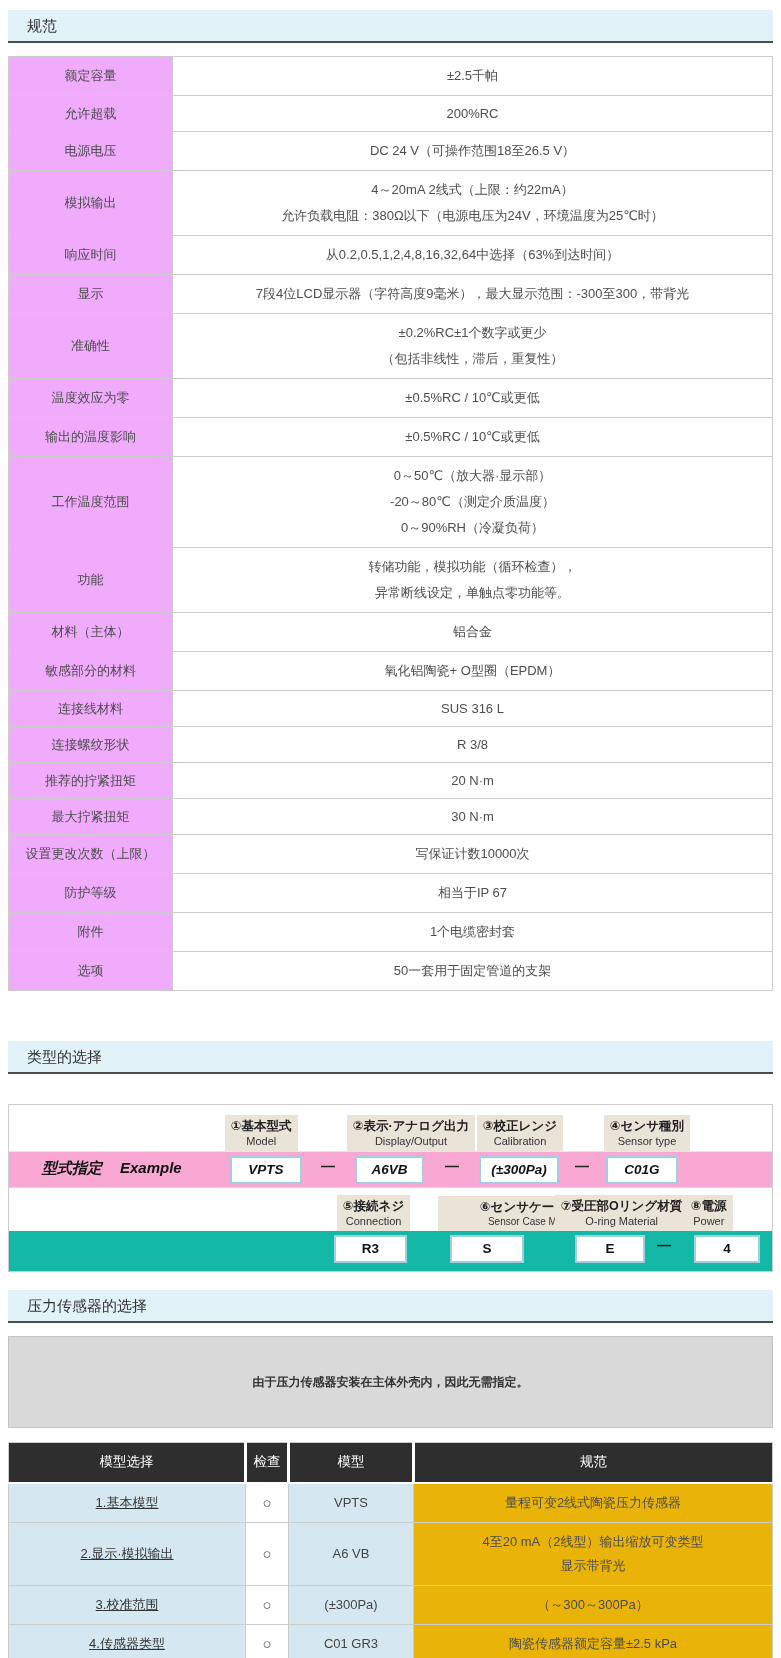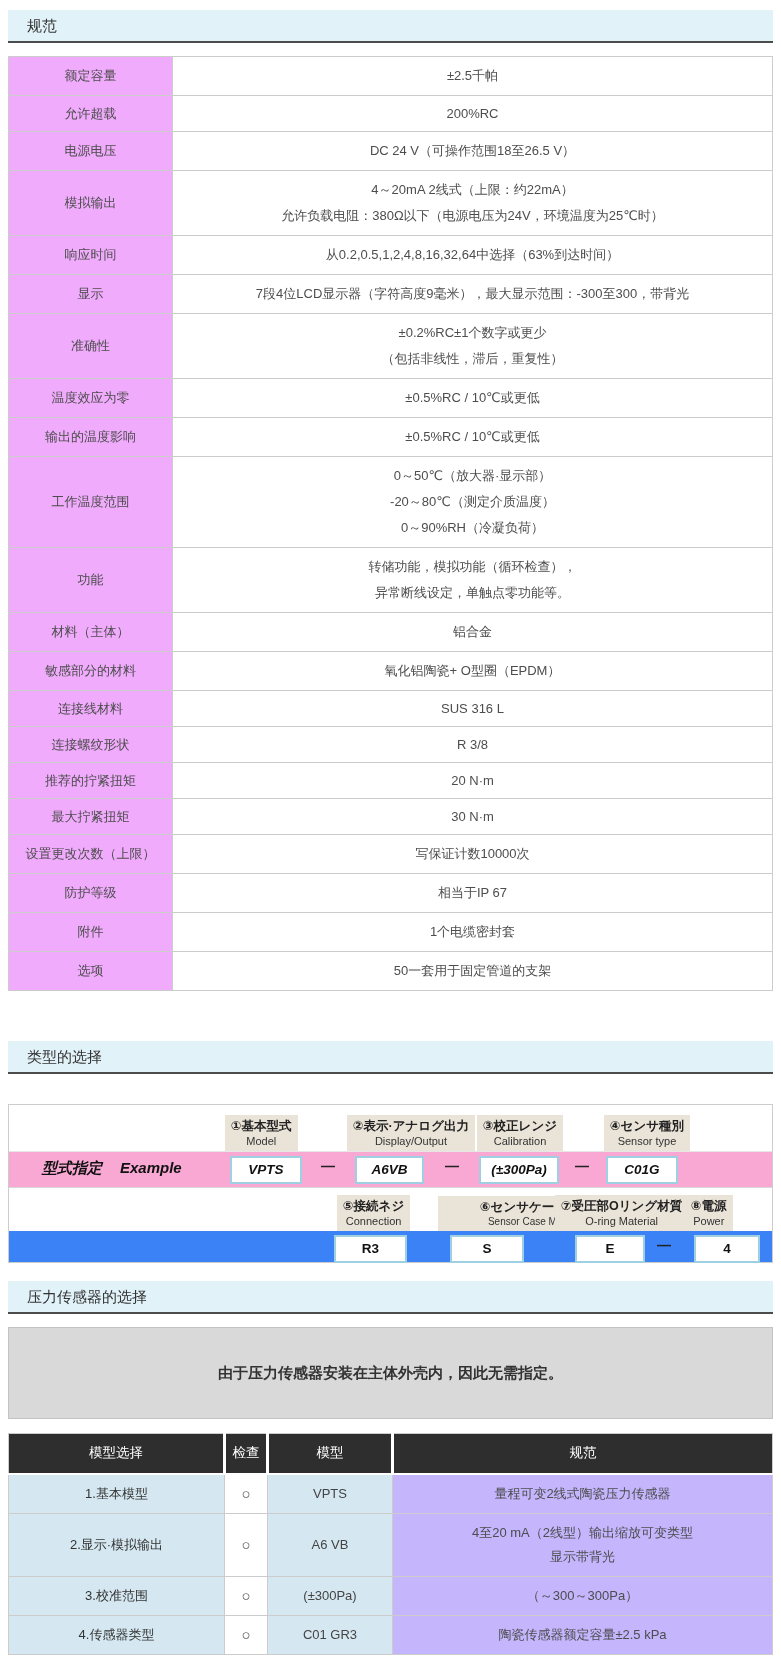--- a/index.html
+++ b/index.html
@@ -48,21 +48,21 @@
   .type-table {
     margin: 30px 0 0;
     border: 1px solid #cccccc;
     position: relative;
     background: #fff;
   }
   .trow { position: relative; width: 100%; }
   .trow-a { height: 46px; }
   .trow-b { height: 36px; background: #f9a8d4; border-top: 1px solid #e6e6e6; font-style: italic; }
   .trow-c { height: 44px; border-top: 1px solid #d8d8d8; }
-  .trow-d { height: 31px; background: #3b82f6; }
+  .trow-d { height: 40px; background: #14b8a6; }
   .hl {
     position: absolute;
     bottom: 0;
     background: #eae3d8;
     text-align: center;
     padding: 3px 6px 4px;
   }
   .hl .hl-t { font-size: 12.5px; font-weight: bold; color: #222; white-space: nowrap; }
   .hl .hl-s { font-size: 11px; color: #333; white-space: nowrap; }
   .hl-sm .hl-s { font-size: 10px; }
@@ -113,21 +113,21 @@
   
   .note-box {
     margin-top: 12px;
     height: 92px;
     background: #d9d9d9;
     border: 1px solid #c3c3c3;
     display: flex;
     align-items: center;
     justify-content: center;
     font-weight: bold;
-    font-size: 15px;
+    font-size: 12px;
     color: #333;
   }
 
   
   table.model {
     margin-top: 14px;
     width: 100%;
     border-collapse: collapse;
     font-size: 13px;
     border: 1px solid #cccccc;
@@ -140,24 +140,24 @@
     border-right: 3px solid #ffffff;
     border-bottom: 2px solid #ffffff;
     font-size: 13.5px;
   }
   table.model thead th:last-child { border-right: none; }
   table.model tbody td {
     border: 1px solid #cccccc;
     text-align: center;
     padding: 7px 6px;
   }
-  td.mc1 { width: 216px; background: #d5e8f1; color: #333; }
+  td.mc1 { width: 237px; background: #d5e8f1; color: #333; text-decoration: underline; }
   td.mc2 { width: 43px; background: #ffffff; color: #555; font-size: 15px; }
   td.mc3 { width: 125px; background: #d5e8f1; color: #444; }
-  td.mc4 { background: #c4b5fd; color: #4d4d4d; }
+  td.mc4 { background: #eab308; color: #4d4d4d; }
   td.mc4 .val-line { padding: 3px 0; }
 </style>
 </head>
 <body>
 
 <div class="wrap">
 
   <div class="sec-bar">
     <span>规范</span>
   </div>

